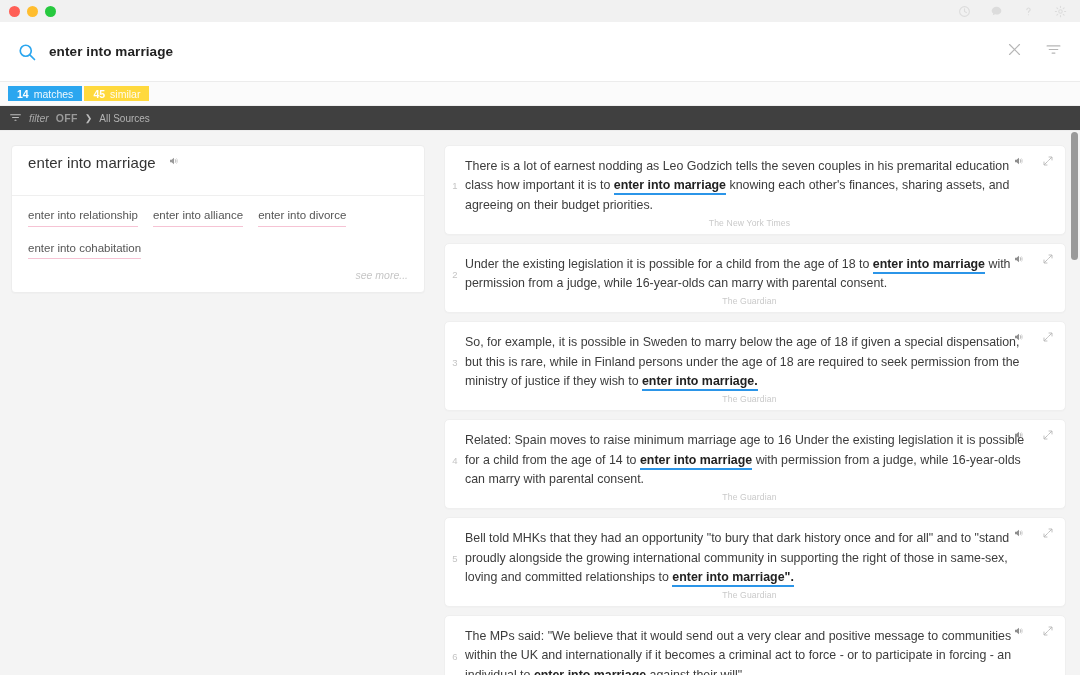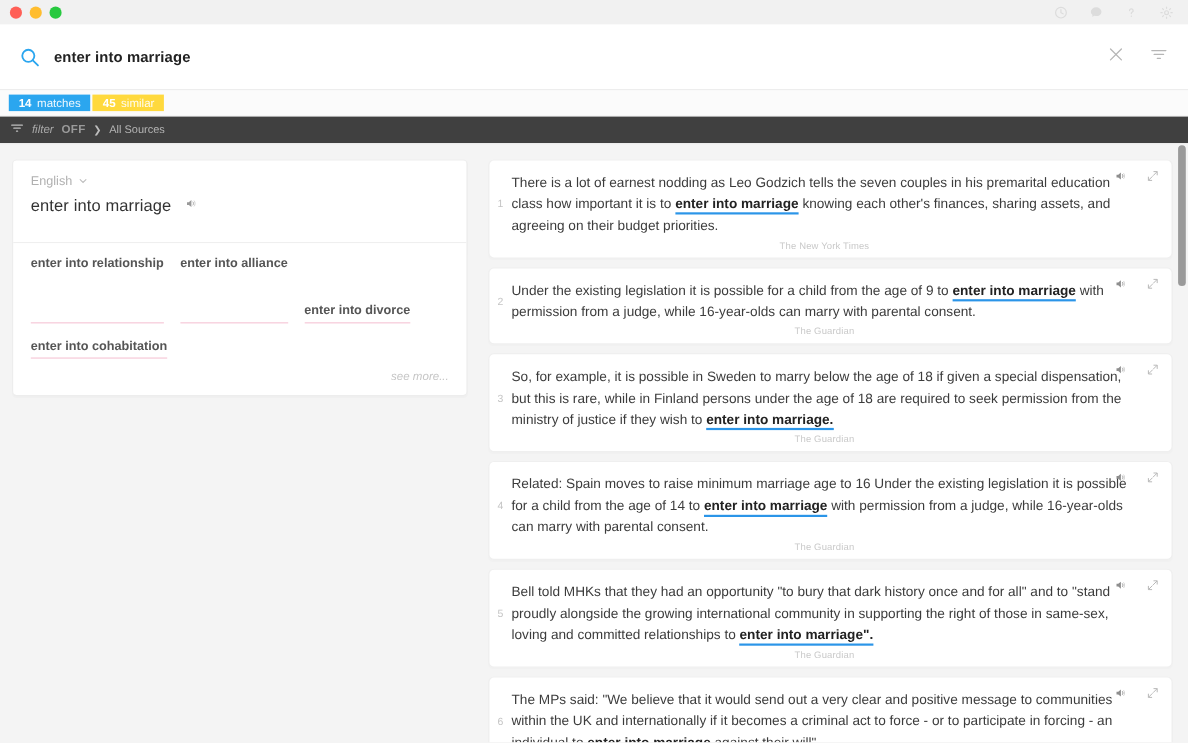--- a/index.html
+++ b/index.html
@@ -80,21 +80,21 @@
     padding:13px 0 0 16px; font-size:11.5px; color:#b0b0b0;
   }
   .lang-row .cv { font-size:8px; color:#b8b8b8; }
   .term-row {
     display:flex; align-items:center; gap:12px;
     padding:7px 0 24px 16px;
   }
   .term { font-size:15px; color:#333; letter-spacing:.1px; }
   .divider { height:1px; background:#efefef; }
   .rel-title { padding:16px 0 0 16px; font-size:11.5px; color:#c2c2c2; }
-  .rel-links { padding:12px 14px 0 16px; display:flex; flex-wrap:wrap; gap:7px 15px;font-weight:bold; }
+  .rel-links { padding:12px 14px 0 16px; display:flex; flex-wrap:wrap; gap:7px 15px; }
   .rel-link {
     font-size:11.5px; color:#555; padding-bottom:2px;
     border-bottom:1.5px solid #f6c3d4; cursor:pointer;
     line-height:1.35;
   }
   .see-more {
     text-align:right; padding:10px 16px 11px 0;
     font-size:10.5px; font-style:italic; color:#c6c6c6; cursor:pointer;
   }
 
@@ -223,47 +223,39 @@
     <span class="fv">OFF</span>
     <span class="chev">❯</span>
     <span class="src">All Sources</span>
   </div>
 
   <div class="content">
 
     <div class="left">
       <div class="card-left">
 
-        <div class="lang-row">
-          <span>English</span>
-          <span class="cv">
-            <svg width="9" height="9" viewBox="0 0 24 24" fill="none" stroke="#bdbdbd" stroke-width="2.6" stroke-linecap="round">
-              <path d="M5 8.5l7 7 7-7"></path>
-            </svg>
-          </span>
-        </div>
 
         <div class="term-row">
           <span class="term">enter into marriage</span>
           <span>
             <svg width="12" height="12" viewBox="0 0 24 24" fill="#9a9a9a">
               <path d="M4 9.5h3.2L12 5.5v13L7.2 14.5H4z"></path>
               <path d="M15 9.2c1.1.9 1.1 4.7 0 5.6" fill="none" stroke="#9a9a9a" stroke-width="1.6" stroke-linecap="round"></path>
               <path d="M17.3 7.2c2 1.9 2 7.7 0 9.6" fill="none" stroke="#c4c4c4" stroke-width="1.4" stroke-linecap="round"></path>
             </svg>
           </span>
         </div>
 
         <div class="divider"></div>
 
 
         <div class="rel-links" id="rel-links">
             <div class="rel-link" style="border-bottom-color: rgb(246, 195, 212);">enter into relationship</div>
             <div class="rel-link" style="border-bottom-color: rgb(246, 195, 212); text-align: right;">enter into alliance</div>
-            <div class="rel-link" style="border-bottom-color: rgb(246, 195, 212); margin-top: 42px;">enter into divorce</div>
+            <div class="rel-link" style="border-bottom-color: rgb(246, 195, 212);">enter into divorce</div>
             <div style="flex-basis: 100%; height: 0px;"></div>
             <div class="rel-link" style="border-bottom-color: rgb(246, 195, 212);">enter into cohabitation</div>
           </div>
 
         <div class="see-more">see more...</div>
       </div>
     </div>
 
     <div class="results">
       <div id="result-cards">
@@ -296,21 +288,21 @@
                 </svg></span>
               <span><svg width="12" height="12" viewBox="0 0 24 24" fill="none" stroke="#b8b8b8" stroke-width="1.8" stroke-linecap="round">
   <path d="M14 4h6v6"></path>
                   <path d="M19.3 4.7 13 11"></path>
                   <path d="M10 20H4v-6"></path>
                   <path d="M4.7 19.3 11 13"></path>
                 </svg></span>
             </div>
             <div class="rbody">
               <div class="rnum">2</div>
-              <div class="rtext"><span>Under the existing legislation it is possible for a child from the age of 9 to </span><b style="border-bottom-color: rgb(43, 149, 232);">enter into marriage</b><span> with permission from a judge, while 16-year-olds can marry with parental consent.</span></div>
+              <div class="rtext"><span>Under the existing legislation it is possible for a child from the age of 18 to </span><b style="border-bottom-color: rgb(43, 149, 232);">enter into marriage</b><span> with permission from a judge, while 16-year-olds can marry with parental consent.</span></div>
             </div>
             <div class="rsrc">The Guardian</div>
           </div>
           <div class="rcard">
             <div class="rcard-icons">
               <span><svg width="12" height="12" viewBox="0 0 24 24" fill="#8e8e8e">
   <path d="M4 9.5h3.2L12 5.5v13L7.2 14.5H4z"></path>
   <path d="M15 9.2c1.1.9 1.1 4.7 0 5.6" fill="none" stroke="#8e8e8e" stroke-width="1.6" stroke-linecap="round"></path>
   <path d="M17.3 7.4c1.9 1.8 1.9 7.4 0 9.2" fill="none" stroke="#c0c0c0" stroke-width="1.3" stroke-linecap="round"></path>
                 </svg></span>

